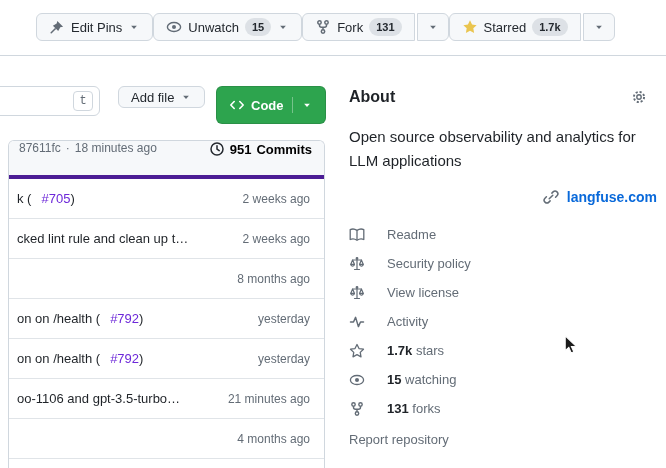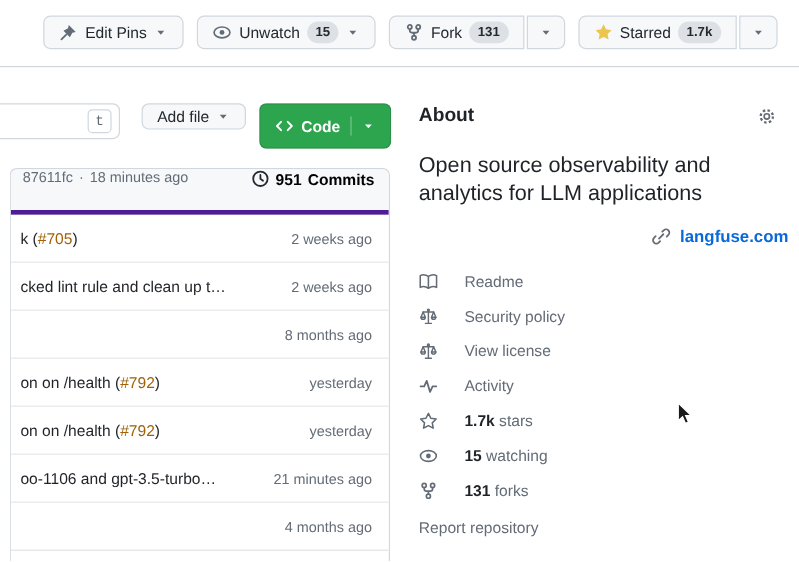--- a/index.html
+++ b/index.html
@@ -1,21 +1,21 @@
 <!DOCTYPE html>
 <html><head>
 <meta charset="utf-8">
 <style>
   * { box-sizing: border-box; }
   html,body { margin:0; padding:0; background:#fff; }
   body { font-family:"Liberation Sans","DejaVu Sans",sans-serif; color:#1f2328; }
   .stage { position:relative; width:666px; height:468px; background:#fff; overflow:hidden; }
 
   
-  .toolbar { position:absolute; top:13px; left:36px; display:flex; gap:11px; }
+  .toolbar { position:absolute; top:13px; left:36px; display:flex; }
   .btn {
     display:inline-flex; align-items:center; gap:6px; height:28px; padding:0 12px;
     background:#f6f8fa; border:1px solid #d0d7de; border-radius:6px;
     font-size:13px; font-weight:500; color:#24292f; cursor:pointer; white-space:nowrap;
   }
   .btn .ico { display:inline-flex; color:#636c76; }
   .counter {
     display:inline-block; min-width:20px; padding:0 7px; background:rgba(175,184,193,.35);
     border-radius:2em; font-size:11px; font-weight:600; line-height:18px; text-align:center; color:#24292f;
   }
@@ -42,29 +42,29 @@
   .table { position:absolute; left:8px; top:140px; width:317px; height:328px;
     border:1px solid #d0d7de; border-bottom:none; border-radius:6px 6px 0 0; background:#fff; overflow:hidden; }
   .commit-bar { height:38px; background:#f6f8fa; border-bottom:4px solid #4c1d95; display:flex; align-items:flex-start;
     padding:0 12px 0 10px; font-size:12px; color:#636c76; gap:5px; }
   .commit-bar .right { margin-left:auto; display:flex; align-items:center; gap:5px; color:#000000;
     font-size:13px; font-weight:600; cursor:pointer; }
   .commit-bar .right .ico { color:#24292f; display:inline-flex; }
   .row { height:40px; display:flex; align-items:center; padding:0 14px 0 8px; border-bottom:1px solid #e0e4e8;
     font-size:13px; cursor:pointer; background:#fff; }
   .row .msg { color:#1f2328; white-space:nowrap; overflow:hidden; }
-  .row .msg a { color:#a16207; text-decoration:none; }
+  .row .msg a { color:#6d28d9; text-decoration:none;margin-left:10px; }
   .row .time { margin-left:auto; padding-left:10px; color:#636c76; font-size:12px; white-space:nowrap; }
 
   
   .sidebar { position:absolute; left:349px; top:88px; width:308px; }
   .about-head { position:relative; }
   .about-title { font-size:16px; font-weight:600; color:#1f2328; }
   .gear { position:absolute; right:10px; top:1px; color:#636c76; cursor:pointer; display:inline-flex; }
-  .about-desc { margin-top:19px; width:305px; font-size:18px; line-height:24px; color:#1f2328; }
+  .about-desc { margin-top:19px; width:305px; font-size:15px; line-height:24px; color:#1f2328; }
   .website { margin-top:16px; display:flex; align-items:center; gap:8px;justify-content:flex-end; }
   .website .ico { color:#636c76; display:inline-flex; }
   .website a { font-size:14px; font-weight:600; color:#0969da; text-decoration:none; cursor:pointer; }
   .about-list { margin-top:15px; }
   .about-item { display:flex; align-items:center; gap:22px; height:29px; font-size:13px; color:#636c76; cursor:pointer; }
   .about-item .ico { display:inline-flex; color:#636c76; }
   .about-item strong { color:#1f2328; font-weight:600; }
   .report { margin-top:9px; font-size:13px; color:#636c76; cursor:pointer; }
 
   .cursor { position:absolute; left:564px; top:335px; pointer-events:none; }

